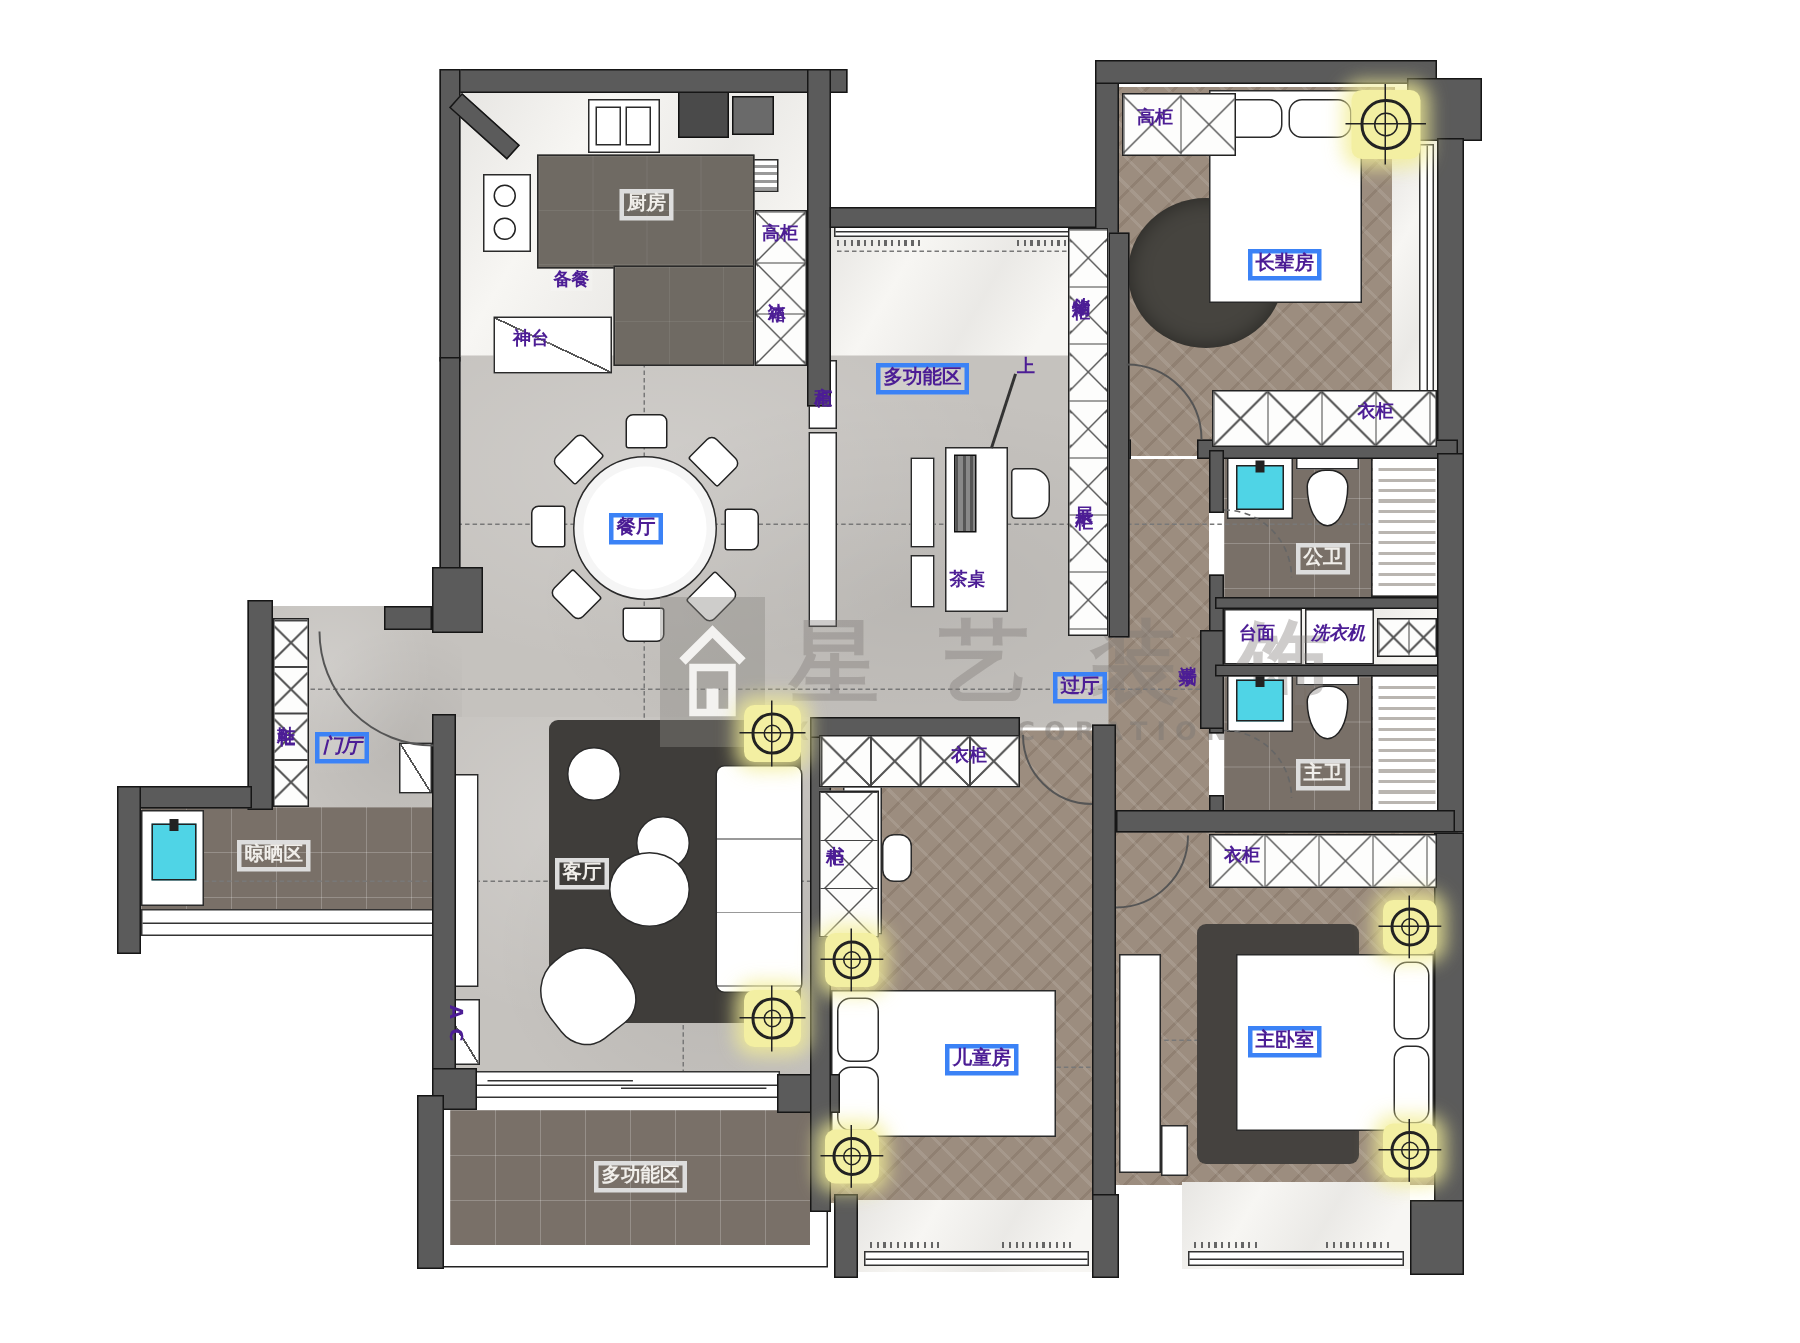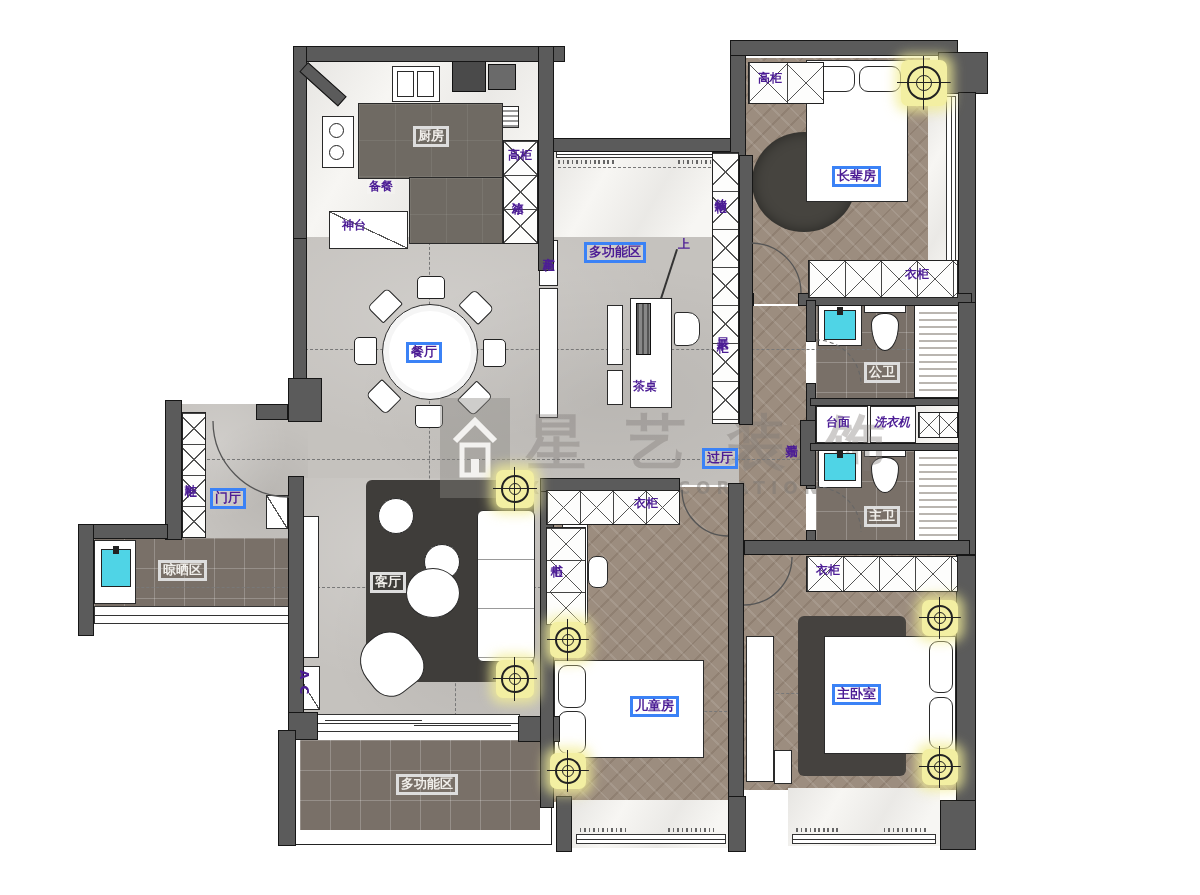--- a/index.html
+++ b/index.html
@@ -290,21 +290,21 @@
   <span class="lbl sm" style="left:756px;top:72px;background:none;">高柜</span>
   <span class="lbl sm" style="left:903px;top:268px;background:none;">衣柜</span>
   <span class="lbl box" style="left:864px;top:362px;color:#f0eeea;background:none;border-color:#ddd;">公卫</span>
   <span class="lbl sm" style="left:824px;top:416px;background:none;">台面</span>
   <span class="lbl sm" style="left:872px;top:416px;background:none;font-style:italic;">洗衣机</span>
   <span class="lbl sm vert" style="left:784px;top:432px;background:none;">端景</span>
   <span class="lbl box" style="left:864px;top:506px;color:#f0eeea;background:none;border-color:#ddd;">主卫</span>
   <span class="lbl box" style="left:406px;top:342px;">餐厅</span>
   <span class="lbl sm" style="left:631px;top:380px;background:none;">茶桌</span>
   <span class="lbl box" style="left:702px;top:448px;">过厅</span>
-  <span class="lbl box" style="left:210px;top:488px;">门厅</span>
+  <span class="lbl box" style="left:210px;top:488px;font-style:italic;">门厅</span>
   <span class="lbl sm vert" style="left:183px;top:472px;background:none;">鞋柜</span>
   <span class="lbl box" style="left:158px;top:560px;color:#f0eeea;background:none;border-color:#ddd;">晾晒区</span>
   <span class="lbl box" style="left:370px;top:572px;color:#f0eeea;background:none;border-color:#ddd;">客厅</span>
   <span class="lbl sm vert" style="left:296px;top:668px;background:none;letter-spacing:1px;">A C</span>
   <span class="lbl sm" style="left:632px;top:497px;background:none;">衣柜</span>
   <span class="lbl sm vert" style="left:549px;top:552px;background:none;">书柜</span>
   <span class="lbl box" style="left:630px;top:696px;">儿童房</span>
   <span class="lbl box" style="left:832px;top:684px;">主卧室</span>
   <span class="lbl sm" style="left:814px;top:564px;background:none;">衣柜</span>
   <span class="lbl box" style="left:396px;top:774px;color:#f0eeea;background:none;border-color:#ddd;">多功能区</span>

